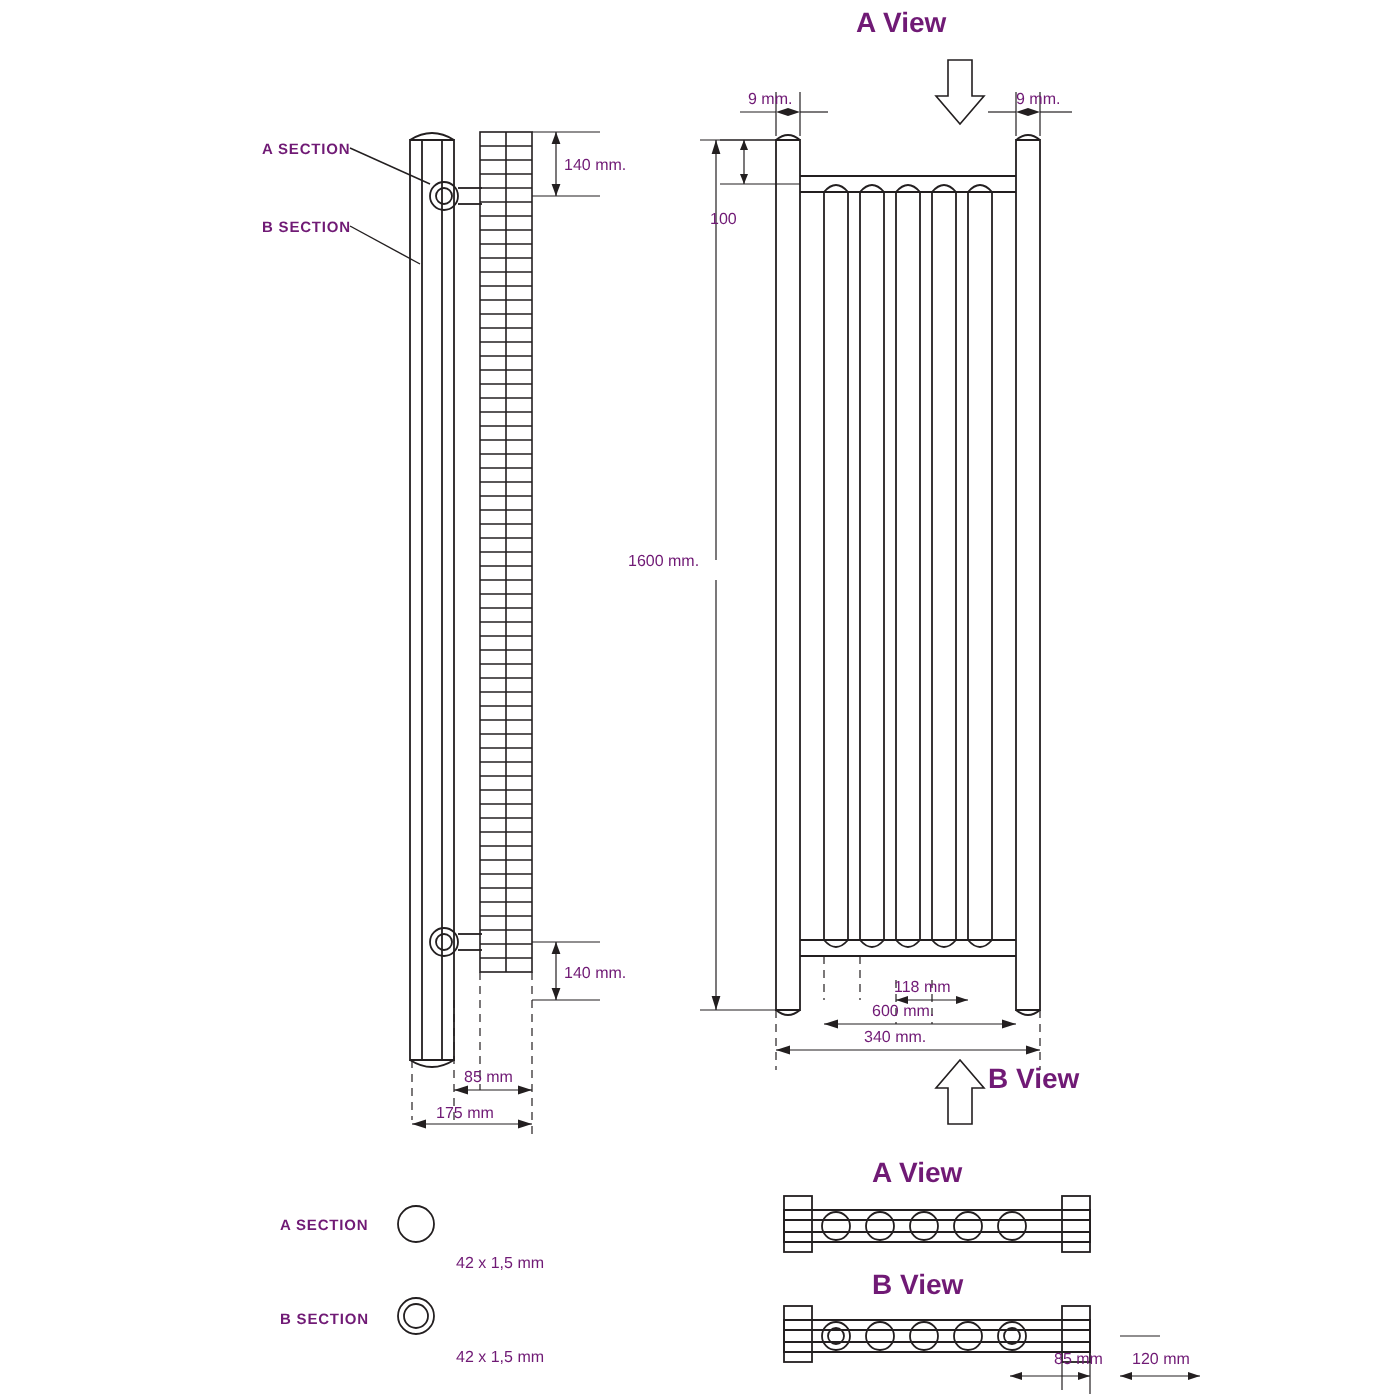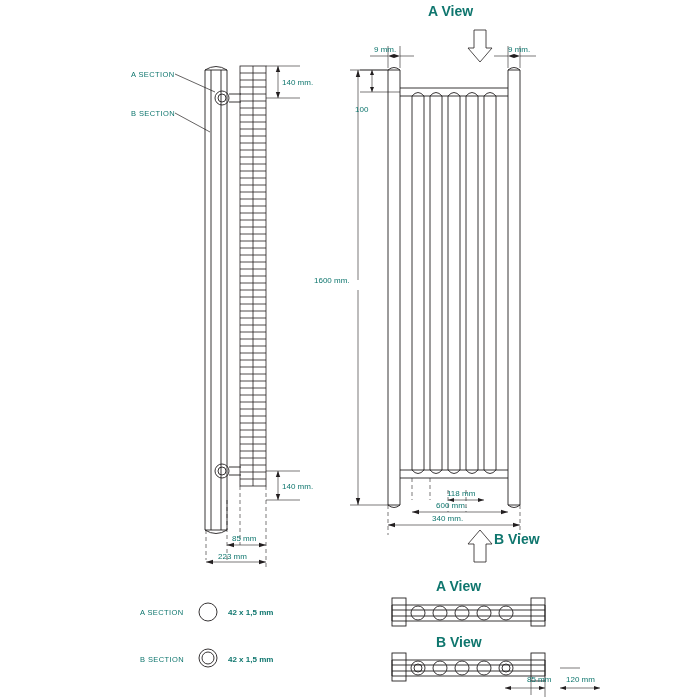--- a/index.html
+++ b/index.html
@@ -24,26 +24,26 @@
   svg.drawing {
     position: absolute;
     left: 0; top: 0;
     width: 700px;
     height: 700px;
   }
   .lbl {
     position: absolute;
     font-family: "Liberation Sans", sans-serif;
     white-space: nowrap;
-    color: #0f766e;
-  }
-  .lbl-sec { font-size: 7.5px; font-weight: normal; letter-spacing: 0.4px; }
+    color: #701a75;
+  }
+  .lbl-sec { font-size: 7.5px; font-weight: bold; letter-spacing: 0.4px; }
   .lbl-view { font-size: 14px; font-weight: bold; }
   .lbl-dim { font-size: 8px; }
-  .lbl-note { font-size: 8px; font-weight: bold; }
+  .lbl-note { font-size: 8px; font-weight: normal; margin-top: 19px; }
 </style>
 </head>
 <body>
 
 <div class="stage">
 
   <svg class="drawing" viewBox="0 0 700 700">
     <g fill="none" stroke="#231f20" stroke-width="0.9">
 
       <g>
@@ -341,21 +341,21 @@
 
     </g>
   </svg>
 
   <div class="lbl lbl-sec" style="left:131px; top:70px;">A  SECTION</div>
   <div class="lbl lbl-sec" style="left:131px; top:109px;">B  SECTION</div>
 
   <div class="lbl lbl-dim" style="left:282px; top:78px;">140 mm.</div>
   <div class="lbl lbl-dim" style="left:282px; top:482px;">140 mm.</div>
   <div class="lbl lbl-dim" style="left:232px; top:534px;">85 mm</div>
-  <div class="lbl lbl-dim" style="left:218px; top:552px;">223 mm</div>
+  <div class="lbl lbl-dim" style="left:218px; top:552px;">175 mm</div>
 
   <div class="lbl lbl-view" style="left:428px; top:3px;">A View</div>
   <div class="lbl lbl-view" style="left:494px; top:531px;">B View</div>
 
   <div class="lbl lbl-dim" style="left:374px; top:45px;">9 mm.</div>
   <div class="lbl lbl-dim" style="left:508px; top:45px;">9 mm.</div>
   <div class="lbl lbl-dim" style="left:355px; top:75px;margin-top:30px;">100</div>
   <div class="lbl lbl-dim" style="left:314px; top:276px;">1600  mm.</div>
 
   <div class="lbl lbl-dim" style="left:447px; top:489px;">118 mm</div>

